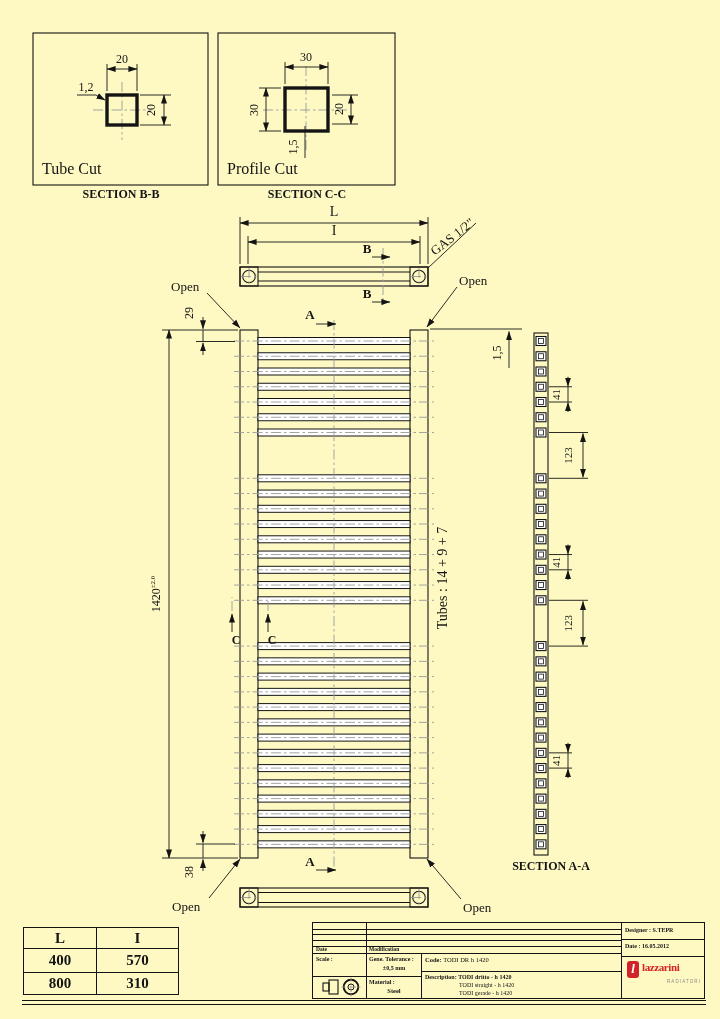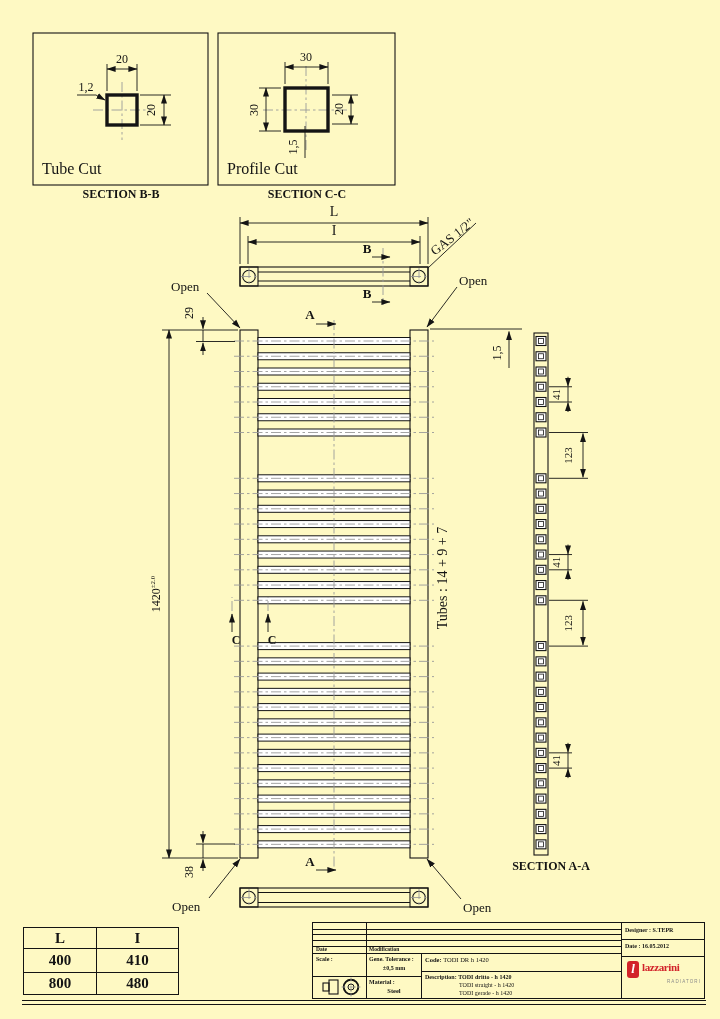--- a/index.html
+++ b/index.html
@@ -338,23 +338,23 @@
           <text x="572" y="623.1999999999999" text-anchor="middle" transform="rotate(-90 572 623.1999999999999)" font-size="11">123</text>
         </g>
     <text x="551" y="870" text-anchor="middle" class="t12 b">SECTION A-A</text>
   </g>
 </svg>
 
 <div class="size-table">
   <div>L</div>
   <div>I</div>
   <div>400</div>
-  <div>410</div>
+  <div>570</div>
   <div>800</div>
-  <div>480</div>
+  <div>310</div>
 </div>
 
 <div class="tb">
 
   <div class="hl" style="left:0;top:5.7px;width:308px;"></div>
   <div class="hl" style="left:0;top:11.4px;width:308px;"></div>
   <div class="hl" style="left:0;top:17.2px;width:308px;"></div>
   <div class="hl" style="left:0;top:23px;width:308px;"></div>
   <div class="hl" style="left:0;top:30px;width:308px;"></div>
   <div class="hl" style="left:108px;top:48px;width:200px;"></div>

